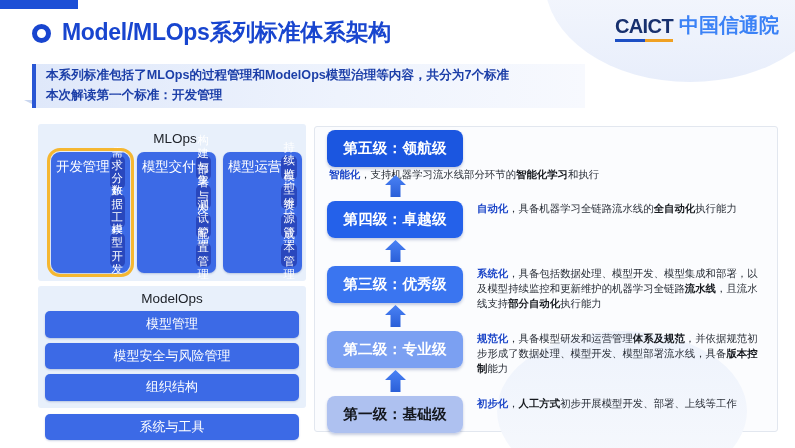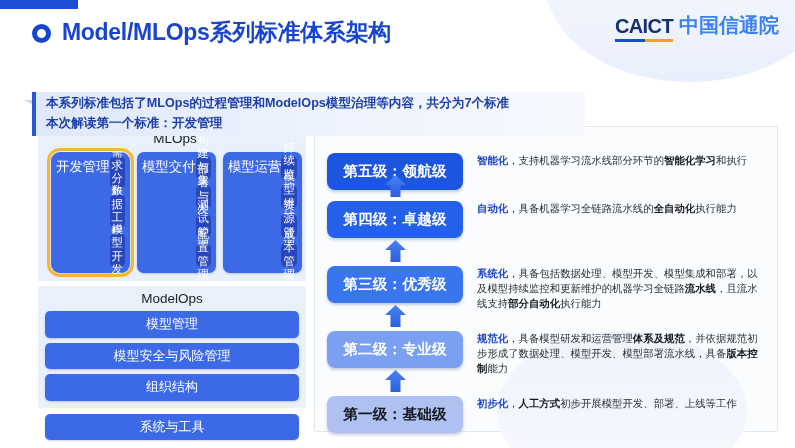--- a/index.html
+++ b/index.html
@@ -77,21 +77,20 @@
 
   
   .subtitle-banner {
     position: absolute; left: 32px; top: 64px;
     width: 553px; height: 44px;
     background: linear-gradient(90deg, #dfe8fa 0%, #eef3fd 55%, #f7f9fe 100%);
     border-left: 4px solid #2a57d4;
     display: flex; flex-direction: column; justify-content: center;
     padding: 0 8px 0 10px;
     z-index: 3;
-    margin-top: 28px;
   }
   .subtitle-banner .line {
     font-size: 12.6px; font-weight: bold; color: #1c3fa8;
     line-height: 1.55;
     white-space: nowrap;
   }
   .banner-tail {
     position: absolute; left: 24px; top: 100px;
     width: 16px; height: 8px;
     background: #c9d6ef;
@@ -315,21 +314,21 @@
           <div class="bar">模型安全与风险管理</div>
           <div class="bar">组织结构</div>
         </div>
     </div>
     <div class="tools-bar">系统与工具</div>
   </div>
 
   <div class="right-panel">
     <div class="right-arc"></div>
     <div class="ladder" id="ladder">
-        <div class="level-row" style="top: 26px;">
+        <div class="level-row" style="top: 3px; flex-direction: column;">
           <div class="level-badge" style="background: linear-gradient(rgb(27, 86, 224) 0%, rgb(27, 86, 224) 100%);">第五级：领航级</div>
           <div class="level-desc"><span class="kw">智能化</span><span>，支持机器学习流水线部分环节的</span><span class="b">智能化学习</span><span>和执行</span></div>
         </div>
         <div class="arrow" style="top: 47px;">
           <svg viewBox="0 0 25 24" xmlns="http://www.w3.org/2000/svg">
             <defs>
               <linearGradient id="ag0" x1="0" y1="0" x2="0" y2="1">
                 <stop offset="0" stop-color="#4a82f5"></stop>
                 <stop offset="1" stop-color="#2a5fd8"></stop>
               </linearGradient>

